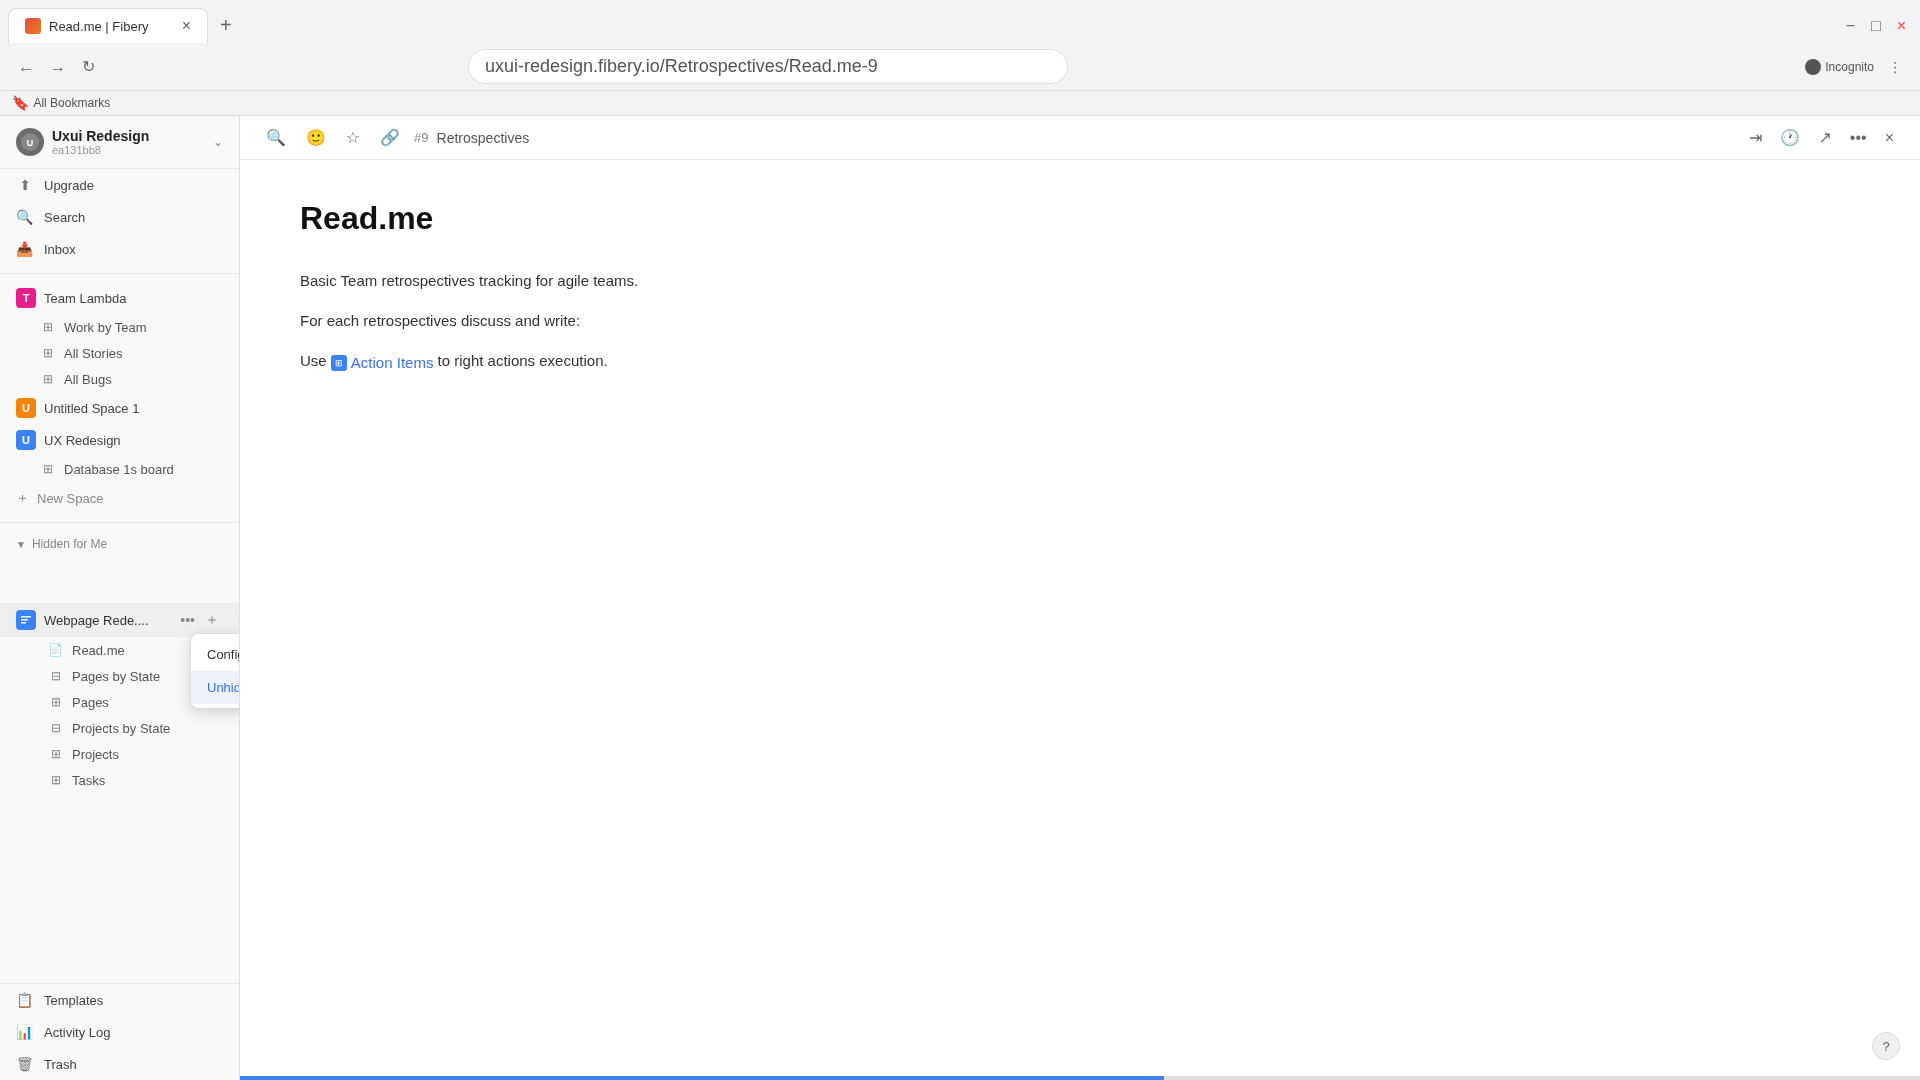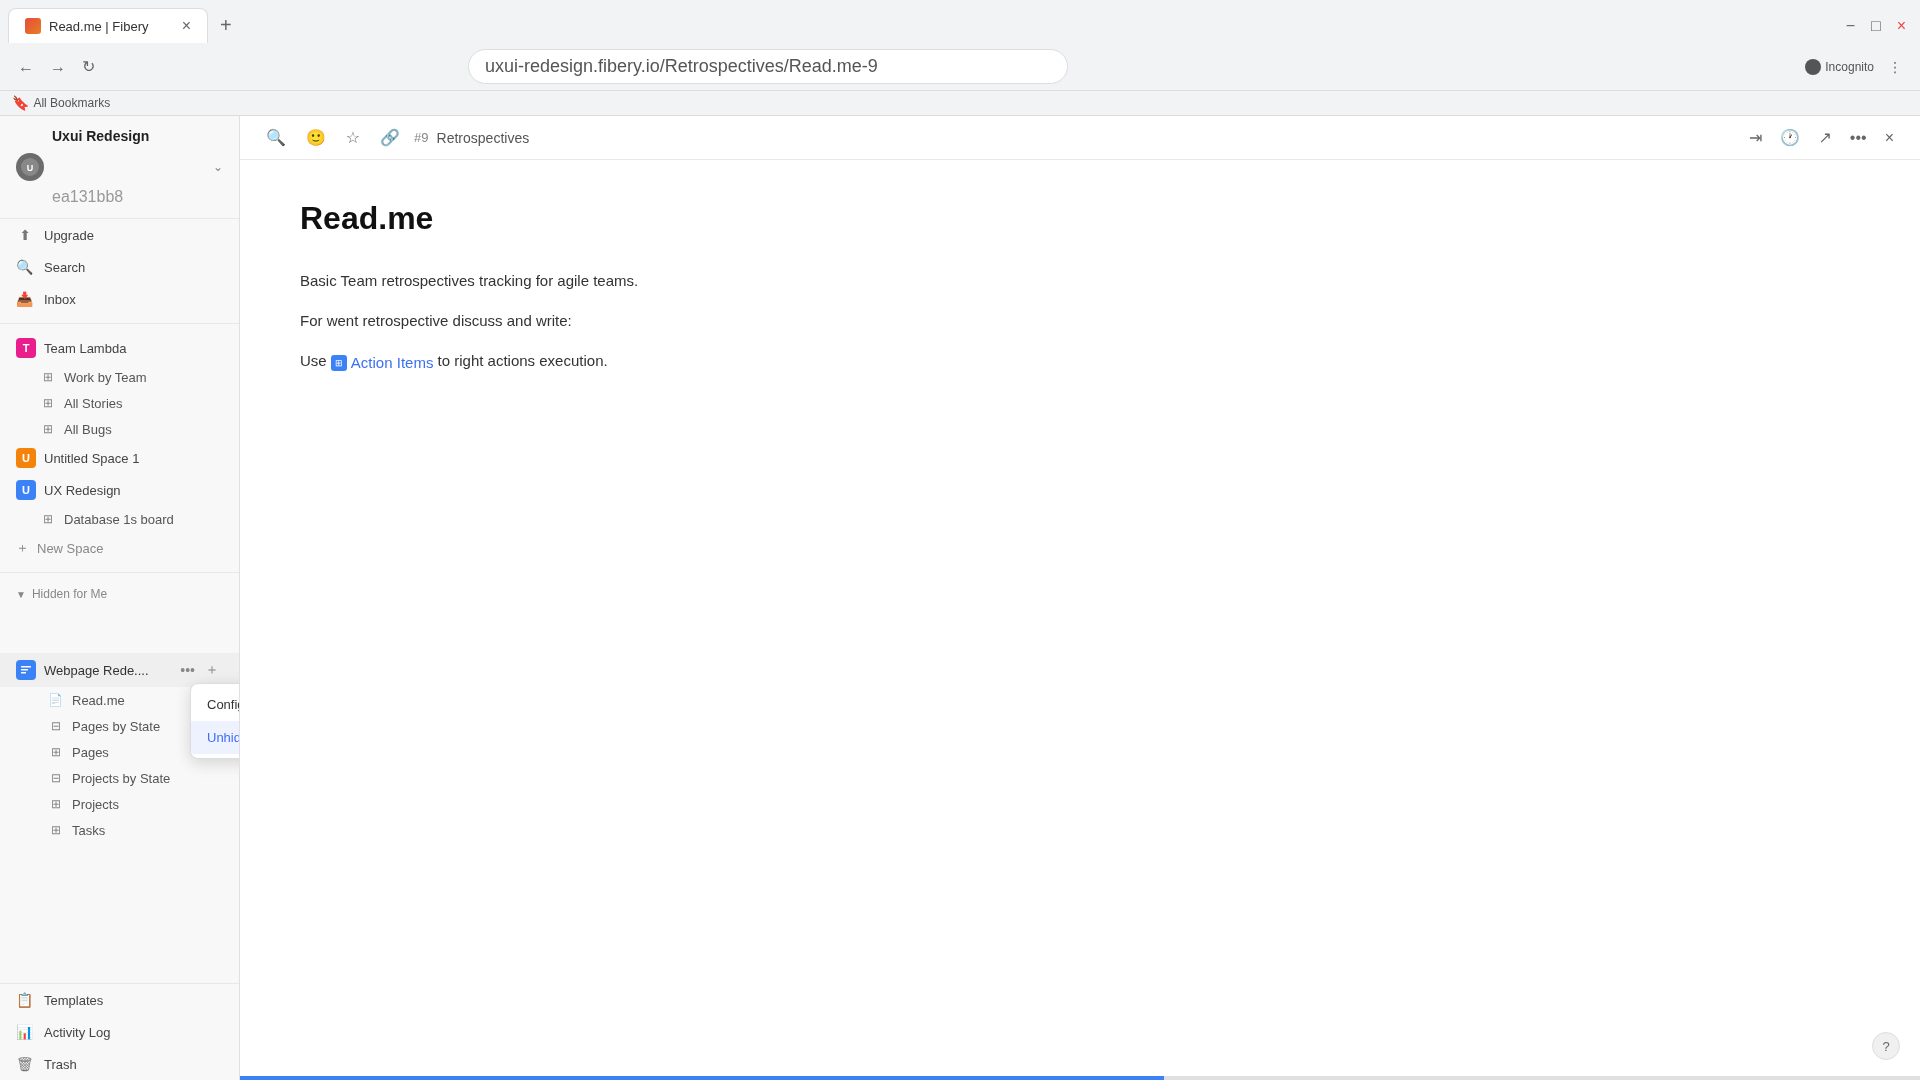--- a/index.html
+++ b/index.html
@@ -133,21 +133,21 @@
 
     <div class="sidebar-header">
       <div class="workspace-avatar">
         <svg width="18" height="18" viewBox="0 0 18 18" fill="none">
             <circle cx="9" cy="9" r="9" fill="#888"></circle>
             <text x="9" y="13" text-anchor="middle" fill="white" font-size="9" font-family="sans-serif">U</text>
           </svg>
       </div>
       <div style="flex:1;">
         <div class="workspace-name">Uxui Redesign</div>
-        <div style="font-size:16px;color:#999;margin-top:44px;">ea131bb8</div>
+        <div style="font-size:11px;color:#999;">ea131bb8</div>
       </div>
       <span class="workspace-chevron">⌄</span>
     </div>
 
     <div class="sidebar-item">
       <span class="icon">⬆</span>
       <span class="sidebar-item-label">Upgrade</span>
     </div>
     <div class="sidebar-item">
       <span class="icon">🔍</span>
@@ -284,21 +284,21 @@
         <button class="toolbar-btn">•••</button>
         <button class="toolbar-btn">×</button>
       </div>
     </div>
 
     <div class="doc-body">
       <h1 class="doc-title">Read.me</h1>
 
       <p class="doc-para">Basic Team retrospectives tracking for agile teams.</p>
 
-      <p class="doc-para">For went retrospective discuss and write:</p>
+      <p class="doc-para">For each retrospectives discuss and write:</p>
 
 
       <p class="doc-para">
         <span>Use</span>
         <span> </span>
         <a class="doc-link" href="#">
           <span class="doc-link-icon">⊞</span>
           <span>Action Items</span>
         </a>
         <span> </span>

